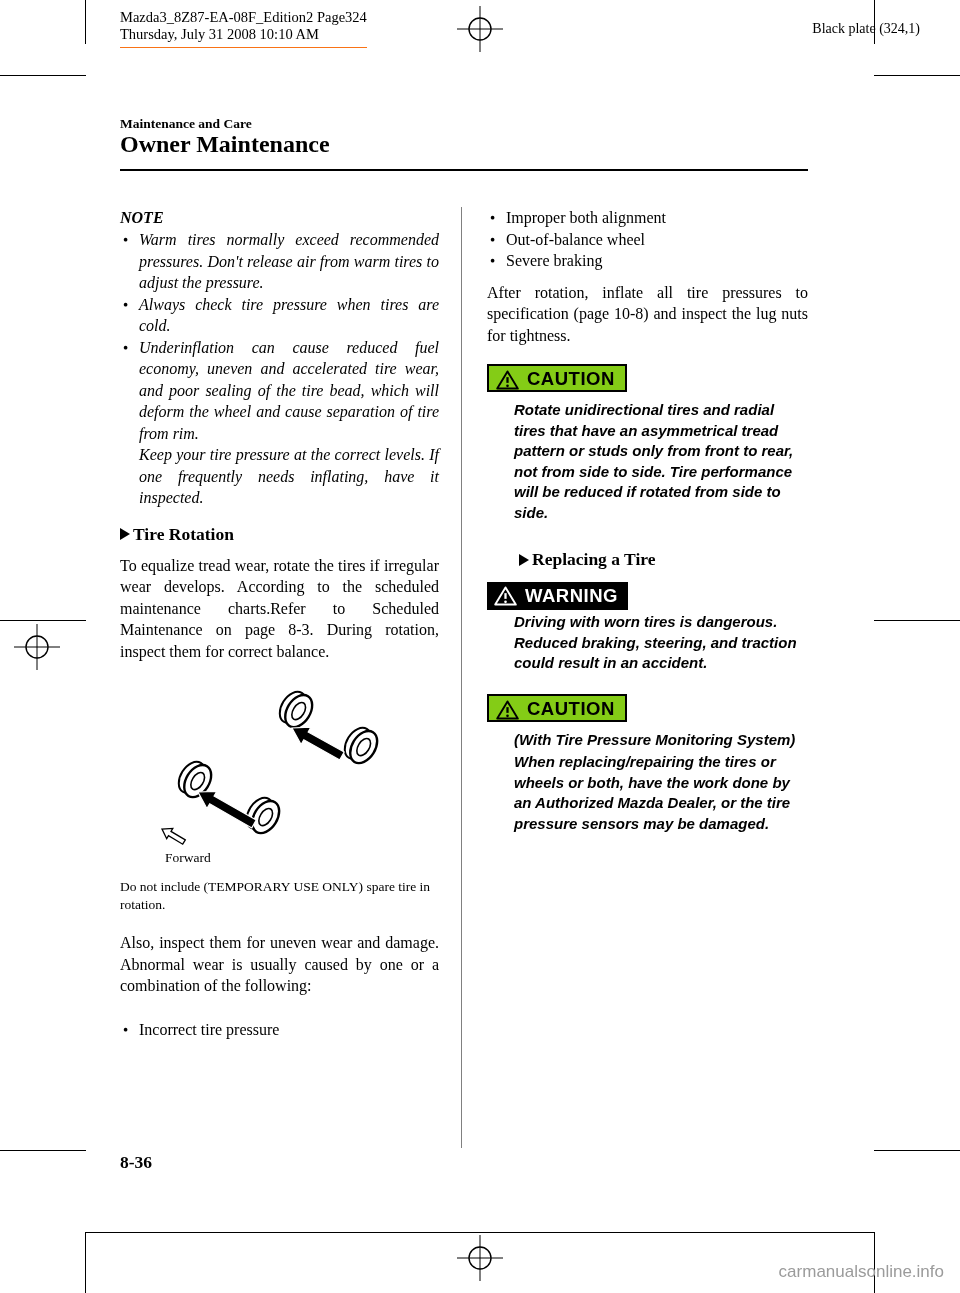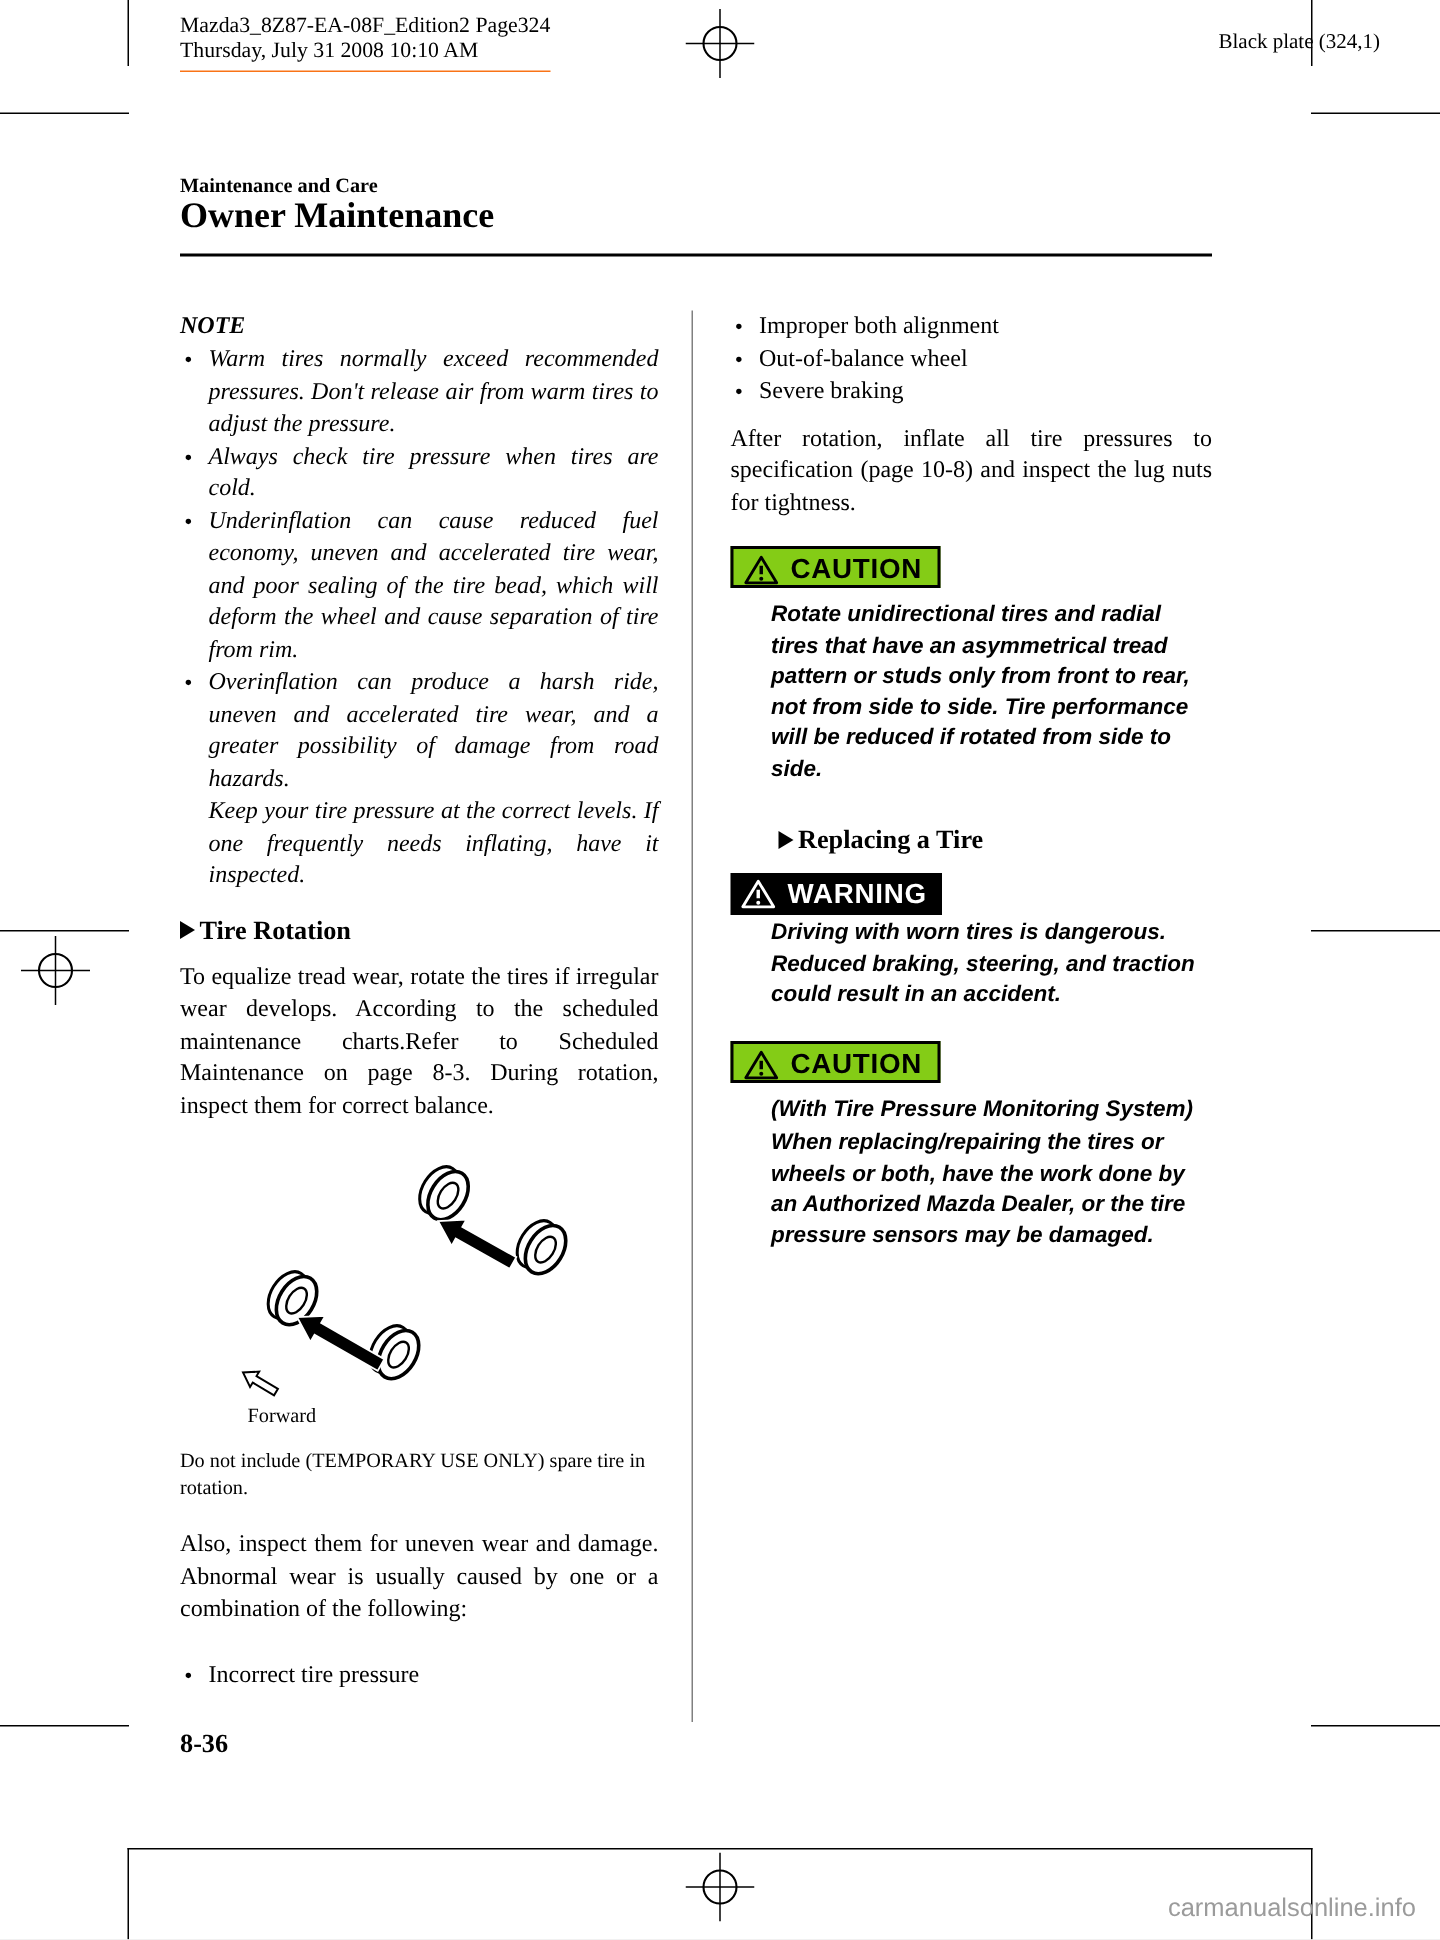--- a/index.html
+++ b/index.html
@@ -110,21 +110,20 @@
   <div class="page-title">Owner Maintenance</div>
   <div class="title-rule"></div>
 
   <div class="col-divider"></div>
 
   <div class="col-left">
     <div class="note-title">NOTE</div>
     <div class="bullet italic">Warm tires normally exceed recommended pressures. Don't release air from warm tires to adjust the pressure.</div>
     <div class="bullet italic">Always check tire pressure when tires are cold.</div>
     <div class="bullet italic">Underinflation can cause reduced fuel economy, uneven and accelerated tire wear, and poor sealing of the tire bead, which will deform the wheel and cause separation of tire from rim.</div>
-    <div class="bullet italic">Overinflation can produce a harsh ride, uneven and accelerated tire wear, and a greater possibility of damage from road hazards.</div>
     <div class="note-cont">Keep your tire pressure at the correct levels. If one frequently needs inflating, have it inspected.</div>
 
     <div class="sec-head">
       <span class="tri-icon"></span>
       <span>Tire Rotation</span>
     </div>
     <div class="body-text">To equalize tread wear, rotate the tires if irregular wear develops. According to the scheduled maintenance charts.Refer to Scheduled Maintenance on page 8-3. During rotation, inspect them for correct balance.</div>
 
     <div class="diagram-wrap">
       <svg width="272" height="196" viewBox="0 0 272 196">

